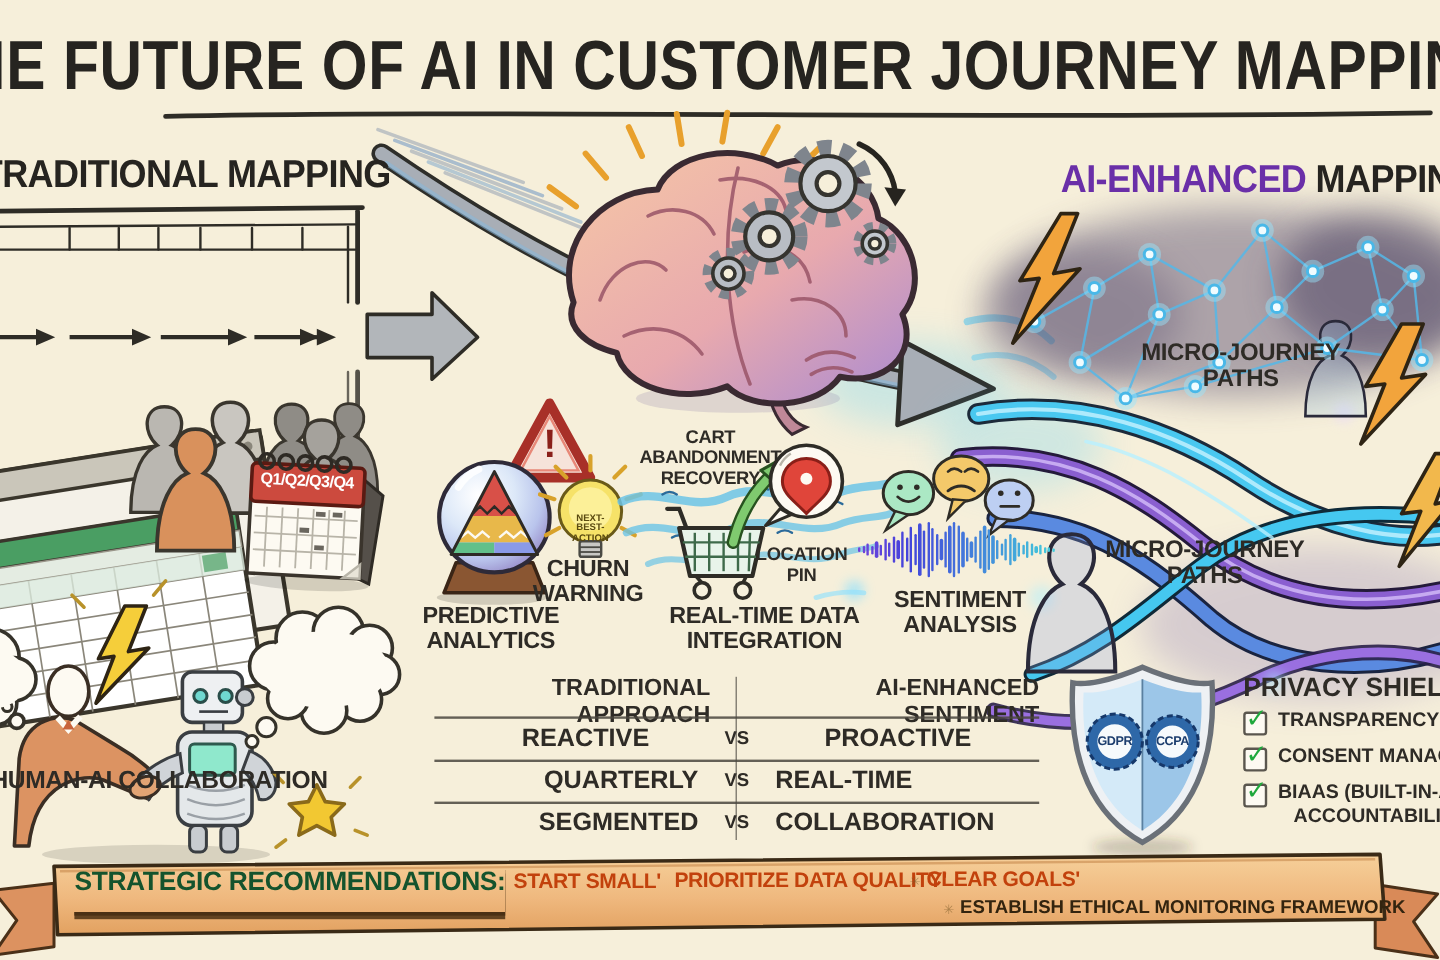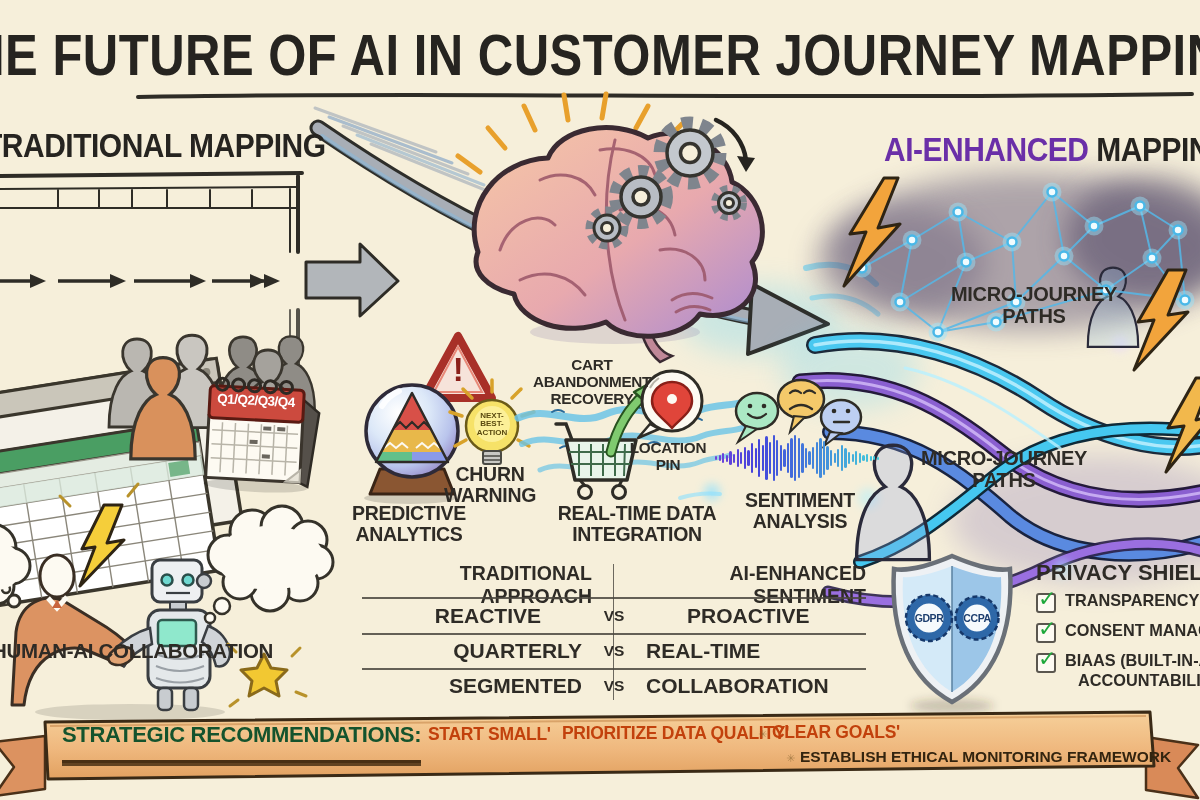--- a/index.html
+++ b/index.html
@@ -11,21 +11,21 @@
   svg{display:block;}
   .lbl{position:absolute;font-weight:bold;color:#2e2b26;text-align:center;line-height:1.08;letter-spacing:-0.3px;}
   .title{position:absolute;top:22px;left:50%;transform:translateX(-50%) scaleY(1.18);transform-origin:center top;
     font-size:49px;font-weight:bold;letter-spacing:0.5px;white-space:nowrap;color:#262420;}
   .sec-head{position:absolute;font-size:30px;font-weight:bold;letter-spacing:-0.5px;white-space:nowrap;
     transform:scaleY(1.08);transform-origin:left top;color:#262420;}
   .accent{color:#6a2fa8;}
   .micro{font-size:20px;}
   .feat{font-size:19.5px;}
   .tiny-note{font-size:15.3px;line-height:1.12;}
-  .bulb-txt{font-size:8px;line-height:1.06;letter-spacing:0;color:#5a4a10;}
+  .bulb-txt{font-size:8px;line-height:1.06;letter-spacing:0;color:#5a4a10;margin-top:16px;}
   .cloud-txt{font-size:13.5px;line-height:1.1;}
   .warn-mark{font-size:33px;color:#8a1f1a;font-weight:bold;}
   
   .cmp{position:absolute;left:362px;top:562px;width:504px;height:140px;}
   .cmp-grid{display:grid;grid-template-columns:1fr 44px 1fr;align-items:center;position:absolute;width:100%;}
   .cmp-h{font-size:19.5px;font-weight:bold;}
   .cmp-h > span{text-align:right;}
   .cmp-row{font-size:21px;font-weight:bold;}
   .cmp-row .l{text-align:right;padding-right:10px;}
   .cmp-row .v{text-align:center;font-size:15.5px;}
@@ -554,21 +554,21 @@
   </div>
   <div class="lbl feat" style="left:438px;top:464px;width:104px;">
     <div>CHURN</div>
     <div>WARNING</div>
   </div>
   <div class="lbl tiny-note" style="left:530px;top:356px;width:124px;">
     <div>CART</div>
     <div>ABANDONMENT</div>
     <div>RECOVERY</div>
   </div>
-  <div class="lbl tiny-note" style="left:622px;top:439px;width:92px;">
+  <div class="lbl tiny-note" style="left:622px;top:454px;width:92px;">
     <div>LOCATION</div>
     <div>PIN</div>
   </div>
   <div class="lbl feat" style="left:542px;top:503px;width:190px;">
     <div>REAL-TIME DATA</div>
     <div>INTEGRATION</div>
   </div>
   <div class="lbl feat" style="left:728px;top:490px;width:144px;">
     <div>SENTIMENT</div>
     <div>ANALYSIS</div>

